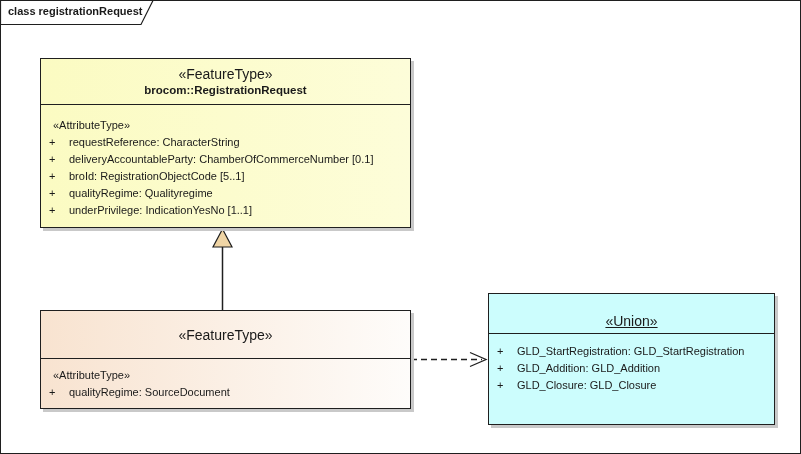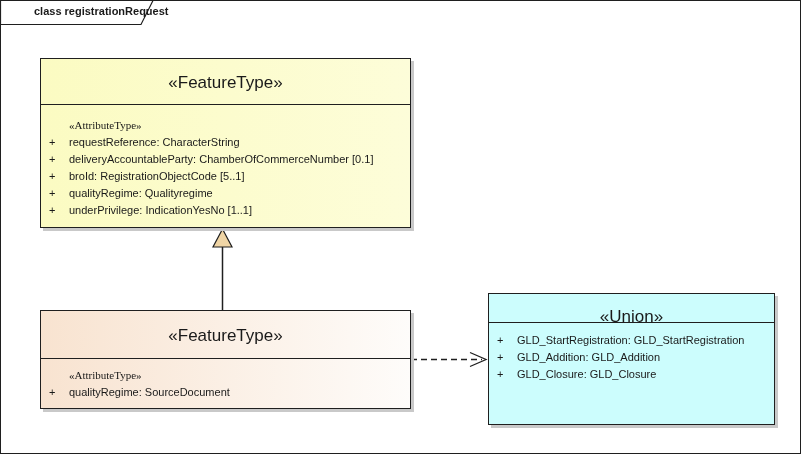--- a/index.html
+++ b/index.html
@@ -5,37 +5,36 @@
   html,body{margin:0;padding:0;background:#ffffff;}
   body{
     width:801px;height:454px;position:relative;overflow:hidden;
     font-family:"Liberation Sans","DejaVu Sans",sans-serif;
     color:var(--text,#1a1a1a);
   }
   .overlay{position:absolute;left:0;top:0;width:801px;height:454px;}
   .tab-label{
     position:absolute;left:8px;top:5px;font-size:11px;font-weight:bold;
     white-space:nowrap;
-    margin-left:26px;
   }
   .uml-class{
     position:absolute;border:1.5px solid var(--box-border,#1f1f1f);
     box-shadow:3px 3px 0 var(--shadow,#c9c9c9);
     box-sizing:border-box;font-size:11px;
   }
   .uml-class .hdr{
     border-bottom:1.5px solid var(--box-border,#1f1f1f);
     display:flex;flex-direction:column;align-items:center;justify-content:center;
     box-sizing:border-box;
   }
-  .stereo{font-size:17px;line-height:15px;text-align:center;}
+  .stereo{font-size:14px;line-height:15px;text-align:center;}
   .cls-name{font-size:11.5px;font-weight:bold;line-height:16px;}
   .cls-name.underlined{text-decoration:underline;}
   .attrs{box-sizing:border-box;}
-  .sect{padding-left:28px;line-height:17px;white-space:nowrap;font-family:Liberation Serif, serif;}
+  .sect{padding-left:12px;line-height:17px;white-space:nowrap;}
   .row{display:flex;line-height:17px;white-space:nowrap;}
   .row .vis{width:20px;padding-left:8px;flex:0 0 auto;}
   .row .atxt{flex:1 1 auto;}
 
   .box-parent{
     left:40px;top:58px;width:371px;height:170px;
     background:linear-gradient(to right,var(--yellow-fill-left,#fbfbc2),var(--yellow-fill-right,#fdfdd9));
   }
   .box-parent .hdr{height:46px;padding-top:2px;}
   .box-parent .attrs{padding-top:12px;}
@@ -44,21 +43,21 @@
     left:40px;top:310px;width:371px;height:99px;
     background:linear-gradient(to right,var(--peach-fill-left,#f8e3d0),var(--peach-fill-right,#fefcfa));
   }
   .box-child .hdr{height:48px;padding-top:2px;}
   .box-child .attrs{padding-top:8px;}
 
   .box-union{
     left:488px;top:293px;width:287px;height:132px;
     background:var(--cyan-fill,#ccfdfd);
   }
-  .box-union .hdr{height:29px;padding-top:16px;}
+  .box-union .hdr{height:40px;padding-top:16px;text-decoration:underline;}
   .box-union .attrs{padding-top:9px;}
 </style>
 </head>
 <body>
 
 <div class="canvas">
 
   <svg class="overlay" width="801" height="454" viewBox="0 0 801 454">
     
     <rect x="0.5" y="0.5" width="800" height="453" fill="none" stroke="#1f1f1f" stroke-width="1"></rect>
@@ -74,20 +73,21 @@
       <line x1="411" y1="359.5" x2="482" y2="359.5" stroke="#1f1f1f" stroke-width="1.3" stroke-dasharray="6,4"></line>
       <path d="M470,352.5 L486,359.5 L470,366.5" fill="none" stroke="#1f1f1f" stroke-width="1.3"></path>
     </g>
   </svg>
 
   <div class="tab-label">class registrationRequest</div>
 
   <div class="uml-class box-parent">
     <div class="hdr">
       <div class="stereo">«FeatureType»</div>
+      <div class="cls-name">brocom::RegistrationRequest</div>
     </div>
     <div class="attrs">
       <div class="sect">«AttributeType»</div>
       <div class="row">
         <span class="vis">+</span>
         <span class="atxt">requestReference: CharacterString</span>
       </div>
       <div class="row">
         <span class="vis">+</span>
         <span class="atxt">deliveryAccountableParty: ChamberOfCommerceNumber [0.1]</span>

